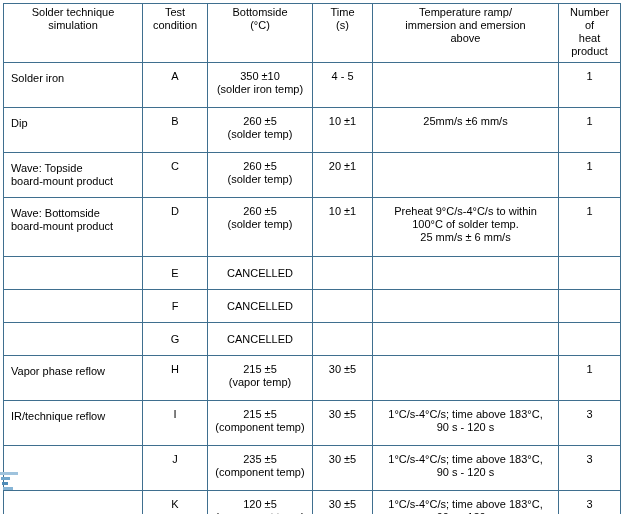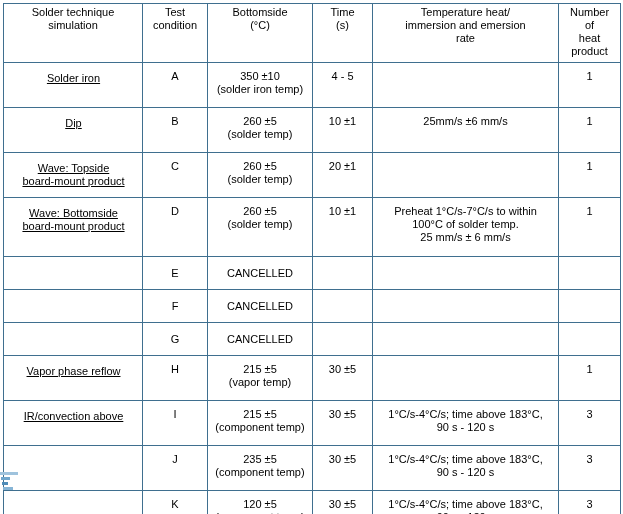--- a/index.html
+++ b/index.html
@@ -65,22 +65,21 @@
   }
   .cell {
     padding: 7px 6px 4px 6px;
     box-sizing: border-box;
     height: 100%;
   }
   .cell.center {
     text-align: center;
   }
   .cell.left {
-    text-align: center;
-    text-decoration: underline;
+    text-align: left;
   }
   .cell .ln {
     display: block;
   }
   .row-tall td { height: 58px; margin-left: 28px; }
   .row-short td { height: 32px; }
 
   .vmid {
     display: flex;
     align-items: center;
@@ -146,23 +145,23 @@
           </div>
         </td>
         <td>
           <div class="hdr-inner">
             <span>Time</span>
             <span>(s)</span>
           </div>
         </td>
         <td>
           <div class="hdr-inner">
-            <span>Temperature heat/</span>
+            <span>Temperature ramp/</span>
             <span>immersion and emersion</span>
-            <span>rate</span>
+            <span>above</span>
           </div>
         </td>
         <td>
           <div class="hdr-inner">
             <span>Number</span>
             <span>of</span>
             <span>heat</span>
             <span>product</span>
           </div>
         </td>
@@ -287,21 +286,21 @@
             <span class="ln">(solder temp)</span>
           </div>
         </td>
         <td>
           <div class="cell center">
             <span class="ln">10 ±1</span>
           </div>
         </td>
         <td>
           <div class="cell center">
-            <span class="ln">Preheat 1°C/s-7°C/s to within</span>
+            <span class="ln">Preheat 9°C/s-4°C/s to within</span>
             <span class="ln">100°C of solder temp.</span>
             <span class="ln">25 mm/s ± 6 mm/s</span>
           </div>
         </td>
         <td>
           <div class="cell center">
             <span class="ln">1</span>
           </div>
         </td>
       </tr>
@@ -409,21 +408,21 @@
         <td>
           <div class="cell center">
             <span class="ln">1</span>
           </div>
         </td>
       </tr>
 
       <tr>
         <td>
           <div class="cell left left-pad">
-            <span class="ln">IR/convection above</span>
+            <span class="ln">IR/technique reflow</span>
           </div>
         </td>
         <td>
           <div class="cell center">
             <span class="ln">I</span>
           </div>
         </td>
         <td>
           <div class="cell center">
             <span class="ln">215 ±5</span>

